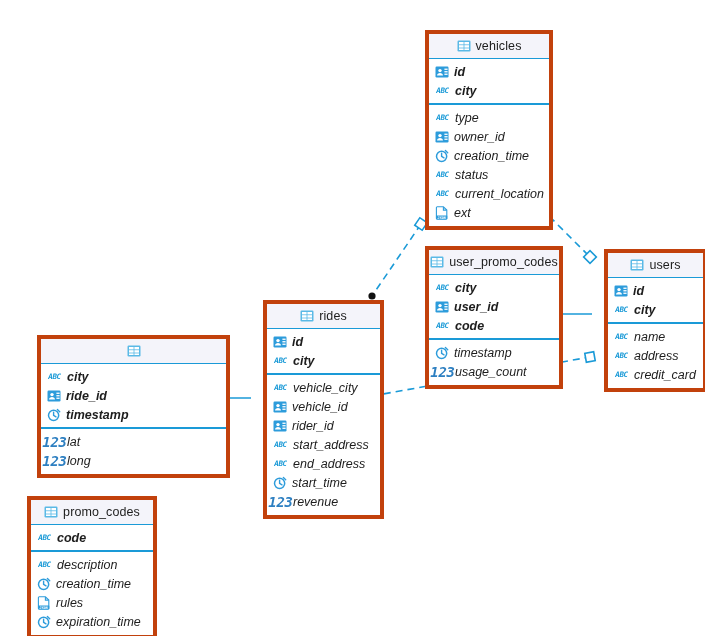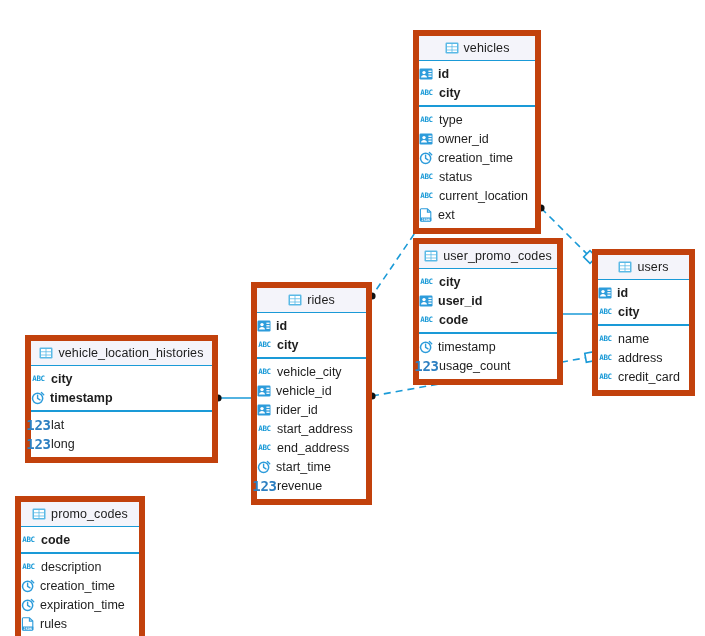--- a/index.html
+++ b/index.html
@@ -2,29 +2,29 @@
 <html><head>
 <meta charset="utf-8">
 <style>
   html,body{margin:0;padding:0;background:#ffffff;}
   body{width:705px;height:636px;position:relative;overflow:hidden;
        font-family:"Liberation Sans","DejaVu Sans",sans-serif;}
   #canvas{position:absolute;inset:0;width:705px;height:636px;}
   #edges{position:absolute;left:0;top:0;width:705px;height:636px;z-index:1;pointer-events:none;}
 
   .table{position:absolute;z-index:2;background:#ffffff;
-         border:6px solid #c2410c;box-sizing:border-box;}
+         border:4px solid #c2410c;box-sizing:border-box;margin-left:12px;}
   .tbl-header{height:25px;background:#f4f4fa;border-bottom:1px solid #1a9ad7;
               display:flex;align-items:center;justify-content:center;gap:5px;
               box-sizing:border-box;}
   .tbl-title{font-size:12.5px;color:#1d1d1d;letter-spacing:.1px;white-space:nowrap;}
   .sec-keys{border-bottom:2px solid #1a9ad7;padding:3px 0 3px 0;box-sizing:border-box;}
   .sec-cols{padding:3px 0 4px 0;box-sizing:border-box;}
-  .col{display:flex;align-items:center;gap:5px;height:19px;
-       font-size:12.5px;color:#1d1d1d;white-space:nowrap;}
+  .col{display:flex;align-items:center;gap:5px;height:19px;padding-left:6px;
+       font-size:12.5px;color:#1d1d1d;white-space:nowrap;font-style:italic;}
   .col.key{font-weight:bold;}
   .ic{width:14px;height:14px;flex:0 0 14px;display:inline-flex;
       align-items:center;justify-content:center;}
   .ic svg{display:block;}
   .ic-abc{font-family:"DejaVu Sans Mono","Liberation Mono",monospace;
           font-size:7.5px;font-weight:bold;color:#1a9ad7;letter-spacing:-.3px;
           line-height:14px;width:15px;flex:0 0 15px;}
   .ic-num{font-family:"DejaVu Sans Mono","Liberation Mono",monospace;
           font-size:14px;font-weight:bold;color:#2d7fc1;letter-spacing:-.2px;
           line-height:14px;width:15px;flex:0 0 15px;}
@@ -131,21 +131,21 @@
                 <path d="M2.2 0.8h6.2l3.4 3.3v8.2a.8.8 0 0 1-.8.8H2.2a.8.8 0 0 1-.8-.8V1.6a.8.8 0 0 1 .8-.8z" fill="#fff" stroke="#2d9cdb" stroke-width="1.1"></path>
                 <path d="M8.4 0.9v3.2h3.3" fill="none" stroke="#2d9cdb" stroke-width="1.1"></path>
                 <rect x="1.1" y="9.6" width="11.2" height="3.6" rx="0.5" fill="#2d9cdb"></rect>
                 <text x="6.7" y="12.5" text-anchor="middle" font-size="3.4" fill="#fff" font-family="&quot;DejaVu Sans Mono&quot;,monospace" font-weight="bold">JSON</text>
               </svg>
             </span>
             <span>ext</span>
           </div>
         </div>
       </div>
-      <div class="table" style="left: 413px; top: 238px; width: 150px;">
+      <div class="table" style="left: 413px; top: 246px; width: 138px;">
         <div class="tbl-header">
           <span class="ic">
             <svg width="14" height="14" viewBox="0 0 14 14">
               <rect x="0.5" y="1.5" width="13" height="11" rx="1.2" fill="#5ab9e6"></rect>
               <rect x="2" y="3" width="4.6" height="2.4" fill="#fff"></rect>
               <rect x="7.4" y="3" width="4.6" height="2.4" fill="#fff"></rect>
               <rect x="2" y="6.2" width="4.6" height="2.4" fill="#fff"></rect>
               <rect x="7.4" y="6.2" width="4.6" height="2.4" fill="#fff"></rect>
               <rect x="2" y="9.4" width="4.6" height="1.6" fill="#fff"></rect>
               <rect x="7.4" y="9.4" width="4.6" height="1.6" fill="#fff"></rect>
@@ -235,21 +235,21 @@
           <div class="col">
             <span class="ic ic-abc">ABC</span>
             <span>address</span>
           </div>
           <div class="col">
             <span class="ic ic-abc">ABC</span>
             <span>credit_card</span>
           </div>
         </div>
       </div>
-      <div class="table" style="left: 251px; top: 282px; width: 121px;">
+      <div class="table" style="left: 251px; top: 300px; width: 121px;">
         <div class="tbl-header">
           <span class="ic">
             <svg width="14" height="14" viewBox="0 0 14 14">
               <rect x="0.5" y="1.5" width="13" height="11" rx="1.2" fill="#5ab9e6"></rect>
               <rect x="2" y="3" width="4.6" height="2.4" fill="#fff"></rect>
               <rect x="7.4" y="3" width="4.6" height="2.4" fill="#fff"></rect>
               <rect x="2" y="6.2" width="4.6" height="2.4" fill="#fff"></rect>
               <rect x="7.4" y="6.2" width="4.6" height="2.4" fill="#fff"></rect>
               <rect x="2" y="9.4" width="4.6" height="1.6" fill="#fff"></rect>
               <rect x="7.4" y="9.4" width="4.6" height="1.6" fill="#fff"></rect>
@@ -337,26 +337,38 @@
             <svg width="14" height="14" viewBox="0 0 14 14">
               <rect x="0.5" y="1.5" width="13" height="11" rx="1.2" fill="#5ab9e6"></rect>
               <rect x="2" y="3" width="4.6" height="2.4" fill="#fff"></rect>
               <rect x="7.4" y="3" width="4.6" height="2.4" fill="#fff"></rect>
               <rect x="2" y="6.2" width="4.6" height="2.4" fill="#fff"></rect>
               <rect x="7.4" y="6.2" width="4.6" height="2.4" fill="#fff"></rect>
               <rect x="2" y="9.4" width="4.6" height="1.6" fill="#fff"></rect>
               <rect x="7.4" y="9.4" width="4.6" height="1.6" fill="#fff"></rect>
             </svg>
           </span>
-          <span class="tbl-title">vehicle_location_histories</span>
         </div>
         <div class="sec-keys">
           <div class="col key">
             <span class="ic ic-abc">ABC</span>
             <span>city</span>
+          </div>
+          <div class="col key">
+            <span class="ic">
+              <svg width="14" height="14" viewBox="0 0 14 14">
+                <rect x="0.5" y="1.5" width="13" height="11" rx="1.2" fill="#2d9cdb"></rect>
+                <circle cx="5" cy="5.6" r="1.7" fill="#fff"></circle>
+                <path d="M2 10.6c0-1.6 1.4-2.6 3-2.6s3 1 3 2.6z" fill="#fff"></path>
+                <rect x="9.4" y="3.6" width="3.2" height="1.3" fill="#fff"></rect>
+                <rect x="9.4" y="6.1" width="3.2" height="1.3" fill="#fff"></rect>
+                <rect x="9.4" y="8.6" width="3.2" height="1.3" fill="#fff"></rect>
+              </svg>
+            </span>
+            <span>ride_id</span>
           </div>
           <div class="col key">
             <span class="ic">
               <svg width="14" height="14" viewBox="0 0 14 14">
                 <circle cx="6.6" cy="7.3" r="5.1" fill="none" stroke="#2d9cdb" stroke-width="1.5"></circle>
                 <path d="M6.6 4.2V7.3l2.4 1.5" fill="none" stroke="#2d9cdb" stroke-width="1.4" stroke-linecap="round"></path>
                 <path d="M10.4 1.6l2.3 2.2" stroke="#2d9cdb" stroke-width="1.4" stroke-linecap="round"></path>
               </svg>
             </span>
             <span>timestamp</span>
@@ -401,38 +413,38 @@
           </div>
           <div class="col">
             <span class="ic">
               <svg width="14" height="14" viewBox="0 0 14 14">
                 <circle cx="6.6" cy="7.3" r="5.1" fill="none" stroke="#2d9cdb" stroke-width="1.5"></circle>
                 <path d="M6.6 4.2V7.3l2.4 1.5" fill="none" stroke="#2d9cdb" stroke-width="1.4" stroke-linecap="round"></path>
                 <path d="M10.4 1.6l2.3 2.2" stroke="#2d9cdb" stroke-width="1.4" stroke-linecap="round"></path>
               </svg>
             </span>
             <span>creation_time</span>
-          </div>
-          <div class="col">
-            <span class="ic">
-              <svg width="14" height="14" viewBox="0 0 14 14">
-                <circle cx="6.6" cy="7.3" r="5.1" fill="none" stroke="#2d9cdb" stroke-width="1.5"></circle>
-                <path d="M6.6 4.2V7.3l2.4 1.5" fill="none" stroke="#2d9cdb" stroke-width="1.4" stroke-linecap="round"></path>
-                <path d="M10.4 1.6l2.3 2.2" stroke="#2d9cdb" stroke-width="1.4" stroke-linecap="round"></path>
-              </svg>
-            </span>
-            <span>expiration_time</span>
           </div>
           <div class="col">
             <span class="ic">
               <svg width="14" height="14" viewBox="0 0 14 14">
                 <path d="M2.2 0.8h6.2l3.4 3.3v8.2a.8.8 0 0 1-.8.8H2.2a.8.8 0 0 1-.8-.8V1.6a.8.8 0 0 1 .8-.8z" fill="#fff" stroke="#2d9cdb" stroke-width="1.1"></path>
                 <path d="M8.4 0.9v3.2h3.3" fill="none" stroke="#2d9cdb" stroke-width="1.1"></path>
                 <rect x="1.1" y="9.6" width="11.2" height="3.6" rx="0.5" fill="#2d9cdb"></rect>
                 <text x="6.7" y="12.5" text-anchor="middle" font-size="3.4" fill="#fff" font-family="&quot;DejaVu Sans Mono&quot;,monospace" font-weight="bold">JSON</text>
               </svg>
             </span>
             <span>rules</span>
           </div>
+          <div class="col">
+            <span class="ic">
+              <svg width="14" height="14" viewBox="0 0 14 14">
+                <circle cx="6.6" cy="7.3" r="5.1" fill="none" stroke="#2d9cdb" stroke-width="1.5"></circle>
+                <path d="M6.6 4.2V7.3l2.4 1.5" fill="none" stroke="#2d9cdb" stroke-width="1.4" stroke-linecap="round"></path>
+                <path d="M10.4 1.6l2.3 2.2" stroke="#2d9cdb" stroke-width="1.4" stroke-linecap="round"></path>
+              </svg>
+            </span>
+            <span>expiration_time</span>
+          </div>
         </div>
       </div>
     </div>
 </div>
 
 </body></html>

